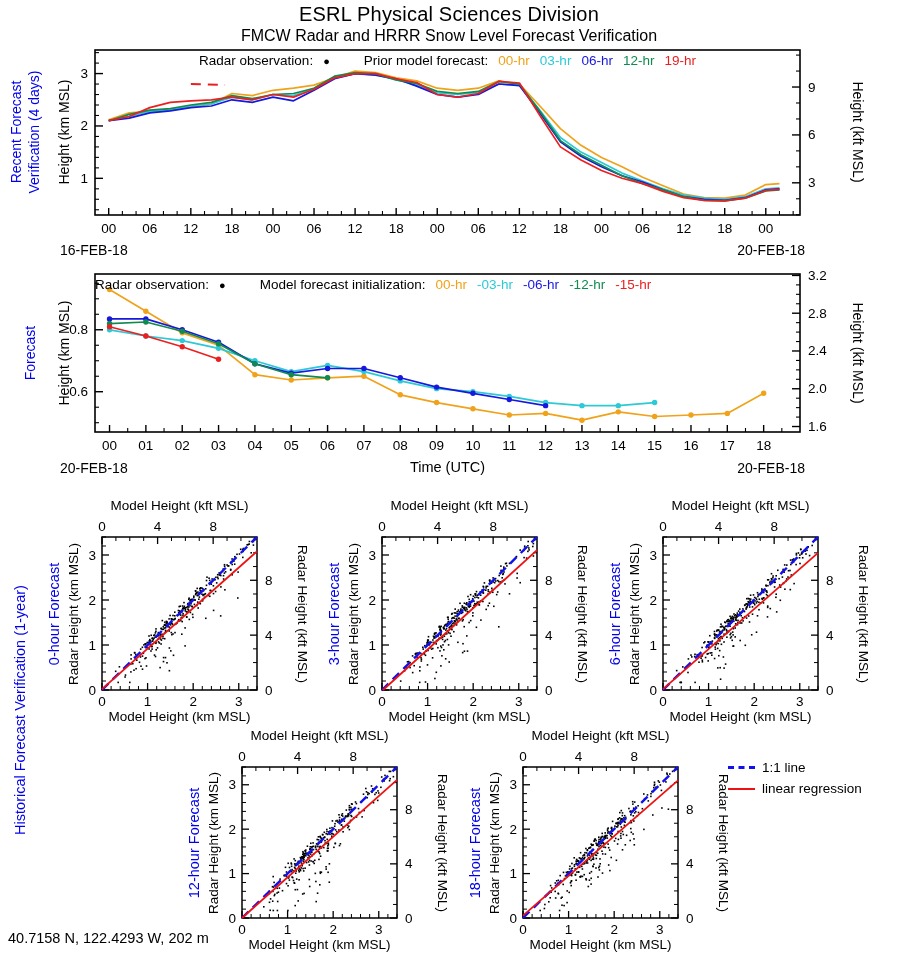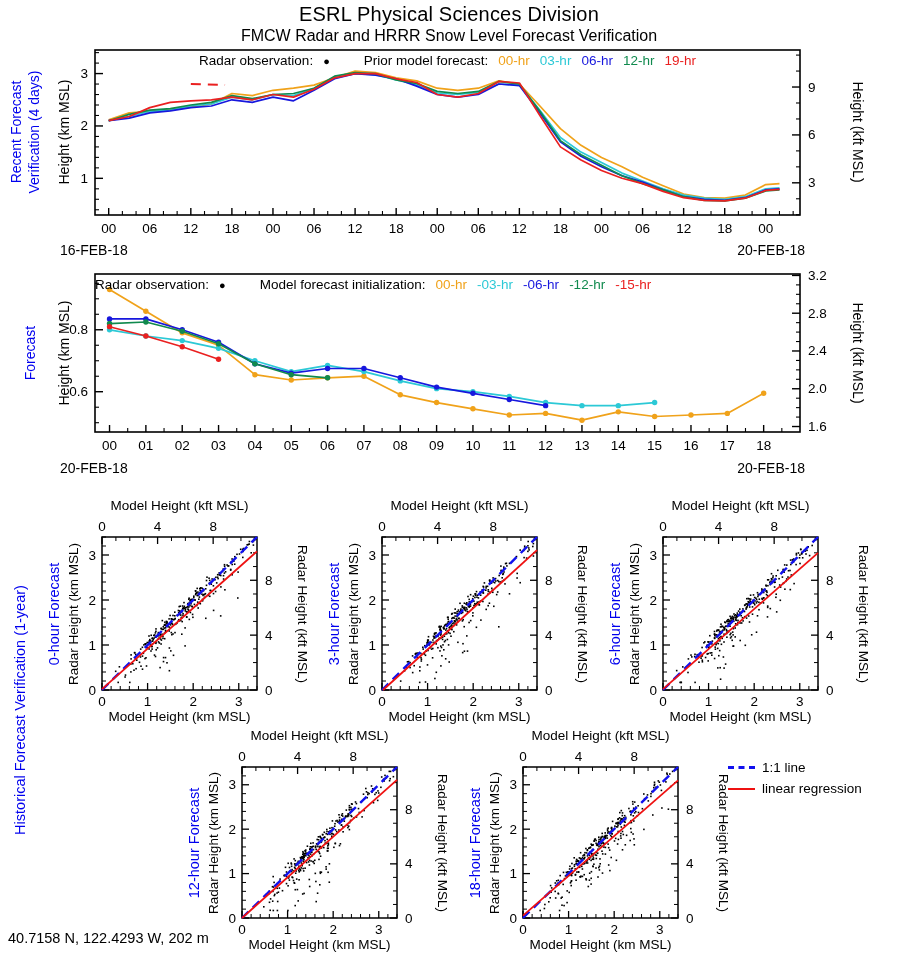--- a/index.html
+++ b/index.html
@@ -2401,20 +2401,21 @@
       <span class="spacer"></span>
       <span style="color: rgb(0, 0, 0);">Model forecast initialization:</span>
       <span style="color: rgb(240, 162, 26);">00-hr</span>
       <span style="color: rgb(44, 201, 214);">-03-hr</span>
       <span style="color: rgb(23, 23, 221);">-06-hr</span>
       <span style="color: rgb(16, 138, 78);">-12-hr</span>
       <span style="color: rgb(234, 32, 32);">-15-hr</span>
     </div>
   <div class="datelab" style="left:60px;top:460px;">20-FEB-18</div>
   <div class="datelab" style="left:735px;top:460px;width:70px;text-align:right;">20-FEB-18</div>
+  <div class="xlab" style="left:95px;top:459px;width:705px;text-align:center;">Time (UTC)</div>
 
   <div class="rlab blue" style="left:-190px;top:700px;width:420px;font-size:14.5px;transform:rotate(-90deg);">Historical Forecast Verification (1-year)</div>
 
   <div class="sc-legend">
     <div class="row">
       <span class="samp samp-11"></span>
       <span>1:1 line</span>
     </div>
     <div class="row">
       <span class="samp samp-reg"></span>

